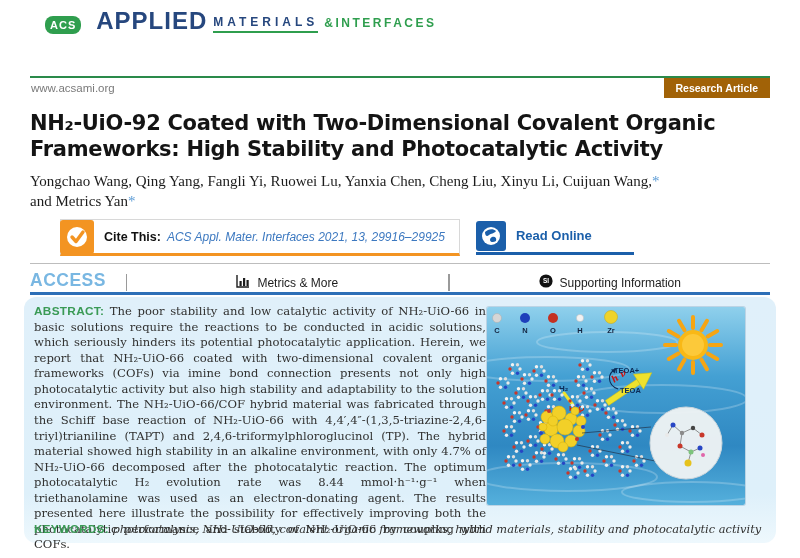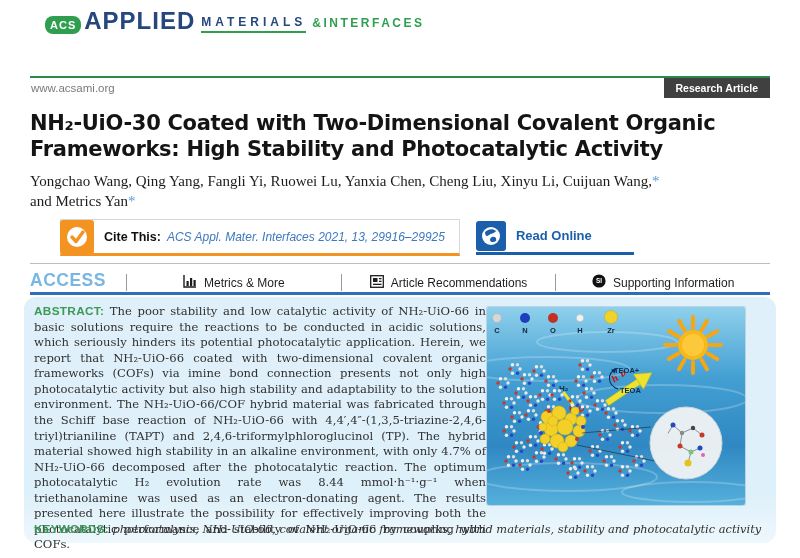--- a/index.html
+++ b/index.html
@@ -3,33 +3,33 @@
 <meta charset="utf-8">
 <style>
   html,body{margin:0;padding:0;background:#ffffff;}
   .page{position:relative;width:800px;height:558px;background:#fff;overflow:hidden;
         font-family:"Liberation Sans",sans-serif;color:#222;}
 
   
   .logo{position:absolute;left:45px;top:9px;display:flex;align-items:flex-start;}
   .acs-box{background:#2f9e4e;color:#fff;font-weight:bold;font-size:11px;
            padding:3px 5px;letter-spacing:1px;margin-top:7px;border-radius:8px;}
-  .logo-text{margin-left:3px;text-align:center;}
+  .logo-text{margin-left:15px;text-align:center;}
   .logo-row1{display:flex;align-items:flex-end;}
   .applied{color:#26477e;font-weight:bold;font-size:24px;letter-spacing:1px;line-height:1;}
   .mat-col{display:flex;flex-direction:row;margin-left:6px;}
   .materials{color:#26477e;font-weight:600;font-size:12px;letter-spacing:4px;
              border-bottom:2px solid #2f9e4e;padding-bottom:2px;line-height:1.1;}
   .interfaces{color:#2f9e4e;font-weight:600;font-size:12px;letter-spacing:2.5px;
               margin-top:1px;margin-left:6px;line-height:1.1;}
 
   
   .top-rule{position:absolute;left:30px;top:76px;width:740px;height:2px;background:#2a8a4a;}
   .site-url{position:absolute;left:31px;top:82px;font-size:11.5px;color:#7a7a7a;}
-  .badge{position:absolute;right:30px;top:78px;background:#404040;color:#fff;
+  .badge{position:absolute;right:30px;top:78px;background:#a16207;color:#fff;
          font-size:10.5px;font-weight:bold;padding:4px 12px;}
 
   
   .title{position:absolute;left:30px;top:110px;width:745px;
          font-family:"DejaVu Sans",sans-serif;font-weight:bold;font-size:21px;
          line-height:1.25;color:#141414;letter-spacing:-0.3px;}
   .authors{position:absolute;left:30px;top:171px;width:740px;
            font-family:"Liberation Serif",serif;font-size:15px;color:#1c1c1c;line-height:1.35;}
   .star{color:#5b9bd5;}
 
@@ -90,21 +90,21 @@
         </span>
       </div>
     </div>
   </div>
 
   <div class="top-rule"></div>
   <div class="site-url">www.acsami.org</div>
   <div class="badge">Research Article</div>
 
   <div class="title">
-    <div>NH₂-UiO-30 Coated with Two-Dimensional Covalent Organic</div>
+    <div>NH₂-UiO-92 Coated with Two-Dimensional Covalent Organic</div>
     <div>Frameworks: High Stability and Photocatalytic Activity</div>
   </div>
 
   <div class="authors">
     <div>
       <span>Yongchao Wang, Qing Yang, Fangli Yi, Ruowei Lu, Yanxia Chen, Cheng Liu, Xinyu Li, Cuijuan Wang,</span><span class="star">*</span>
     </div>
     <div>
       <span>and Metrics Yan</span><span class="star">*</span>
     </div>
@@ -142,32 +142,20 @@
         <svg width="14" height="13" viewBox="0 0 14 13">
           <path d="M1 0 V12 H13" stroke="#1d1d1d" stroke-width="1.4" fill="none"></path>
           <rect x="3.5" y="6" width="2.2" height="5" fill="#1d1d1d"></rect>
           <rect x="7" y="3" width="2.2" height="8" fill="#1d1d1d"></rect>
           <rect x="10.5" y="5" width="2.2" height="6" fill="#1d1d1d"></rect>
         </svg>
       </span>
       <span>Metrics &amp; More</span>
     </span>
     <span class="vsep"></span>
-    <span class="access-item">
-      <span>
-        <svg width="14" height="13" viewBox="0 0 14 13">
-          <rect x="0.7" y="0.7" width="12.6" height="11.6" fill="none" stroke="#1d1d1d" stroke-width="1.3"></rect>
-          <rect x="3" y="3" width="4.5" height="4" fill="#1d1d1d"></rect>
-          <rect x="9" y="3" width="2.5" height="1.3" fill="#1d1d1d"></rect>
-          <rect x="9" y="5.7" width="2.5" height="1.3" fill="#1d1d1d"></rect>
-          <rect x="3" y="8.7" width="8.5" height="1.3" fill="#1d1d1d"></rect>
-        </svg>
-      </span>
-      <span>Article Recommendations</span>
-    </span>
     <span class="vsep"></span>
     <span class="access-item">
       <span>
         <svg width="14" height="14" viewBox="-7 -7 14 14">
           <circle cx="0" cy="0" r="6.6" fill="#111111"></circle>
           <text x="0" y="2.4" text-anchor="middle" font-size="6.4" font-weight="bold" fill="#ffffff" font-family="Liberation Sans, sans-serif">SI</text>
         </svg>
       </span>
       <span>Supporting Information</span>
     </span>

